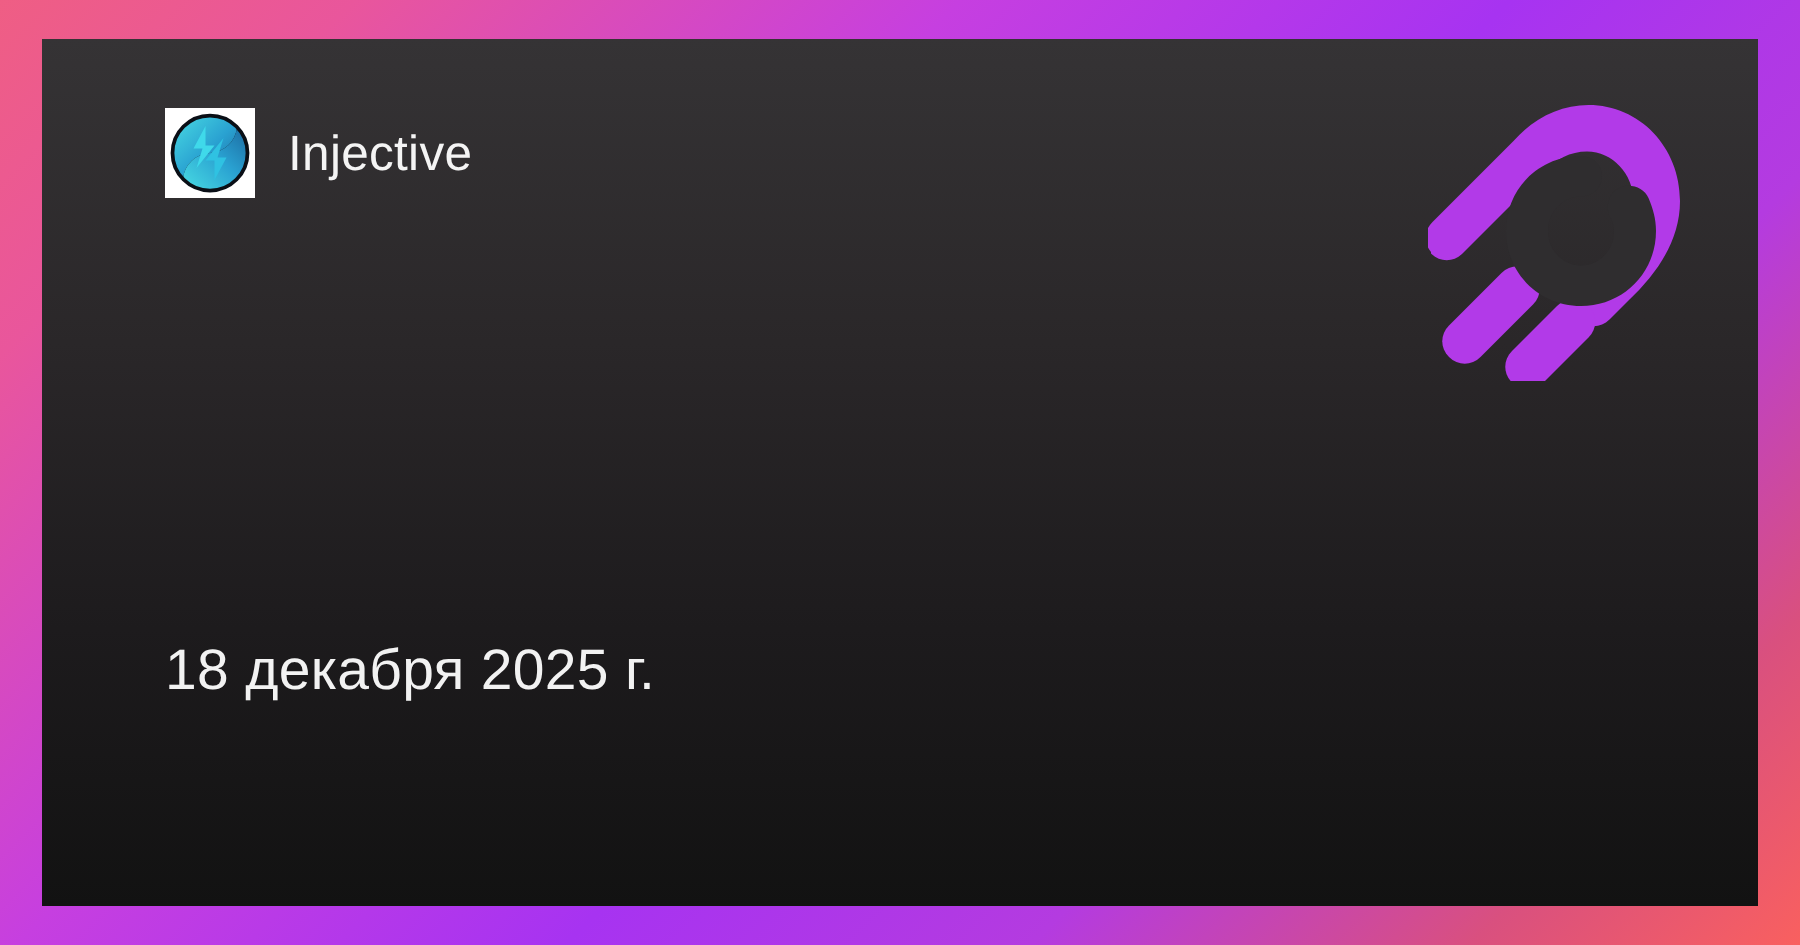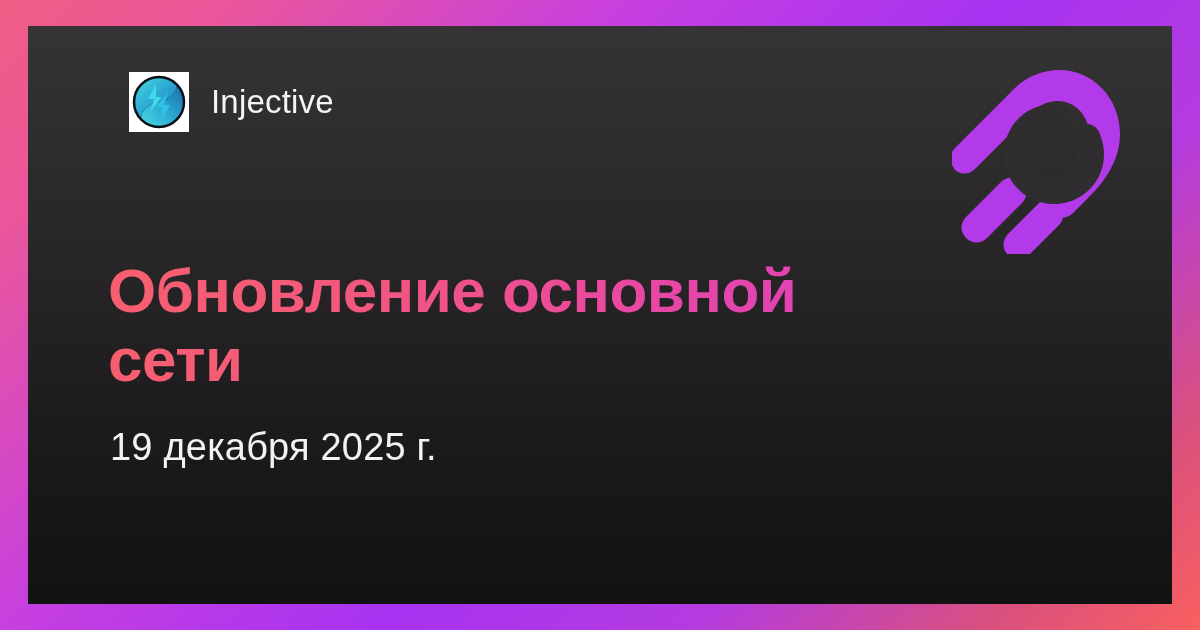--- a/index.html
+++ b/index.html
@@ -51,21 +51,20 @@
   }
 
   
   .brand-row {
     position:absolute;
     left:82px;
     top:46px;
     display:flex;
     align-items:center;
     gap:22px;
-    margin-left:19px;
   }
 
   .coin-logo {
     width:60px;
     height:60px;
     background:#ffffff;
     display:block;
     flex:0 0 auto;
   }
   .coin-logo svg { display:block; width:60px; height:60px; }
@@ -172,23 +171,22 @@
           <path d="M30 55 A25 25 0 0 0 48 13 A19 19 0 0 1 30 30 A19 19 0 0 0 12 47 A25 25 0 0 0 30 55 Z" fill="url(#swirlB)" opacity="0.95"></path>
           <path d="M27 12 L19 27 L25 27 L21 40 L33 25 L27 25 Z" fill="#3fd9ea"></path>
           <path d="M33 48 L41 33 L35 33 L39 20 L27 35 L33 35 Z" fill="#2fc2e2"></path>
           <circle cx="30" cy="30" r="25" fill="none" stroke="#0a0f16" stroke-width="2.5"></circle>
         </svg>
       </span>
       <span class="coin-name">Injective</span>
     </div>
 
 
-    <h1 class="headline">Обновление основной сети</h1>
-
-    <div class="date">19 декабря 2025 г.</div>
+
+    <div class="date">18 декабря 2025 г.</div>
 
 
     <div class="coindar-mark">
       <svg viewBox="0 0 170 190" xmlns="http://www.w3.org/2000/svg" aria-hidden="true">
         <g fill="#b23ae8">
 
           <path d="M104 6
                    C138 6 165 34 165 70
                    C165 96 150 118 131 136
                    L118 149

